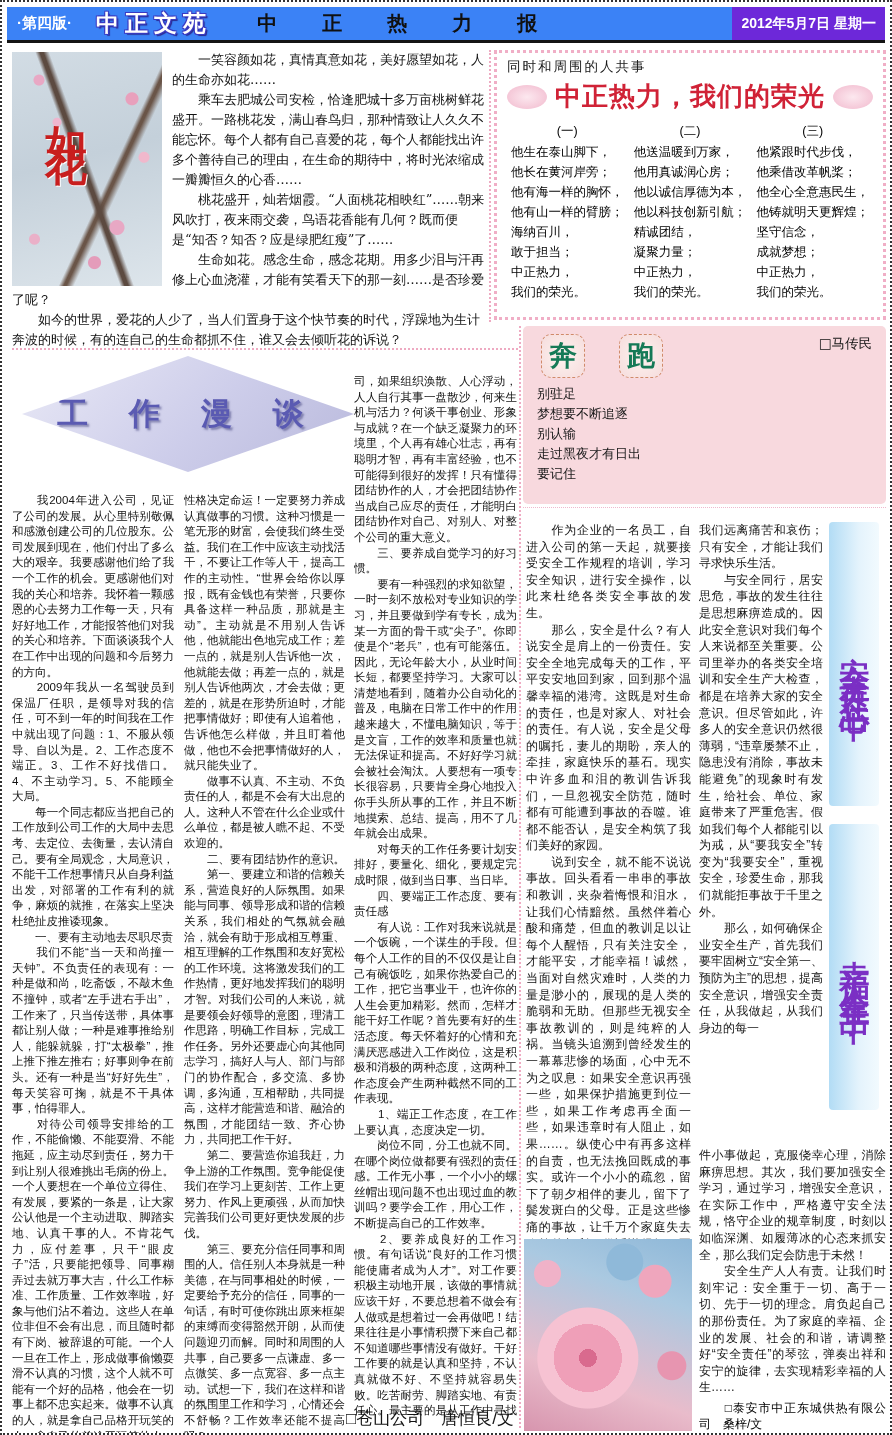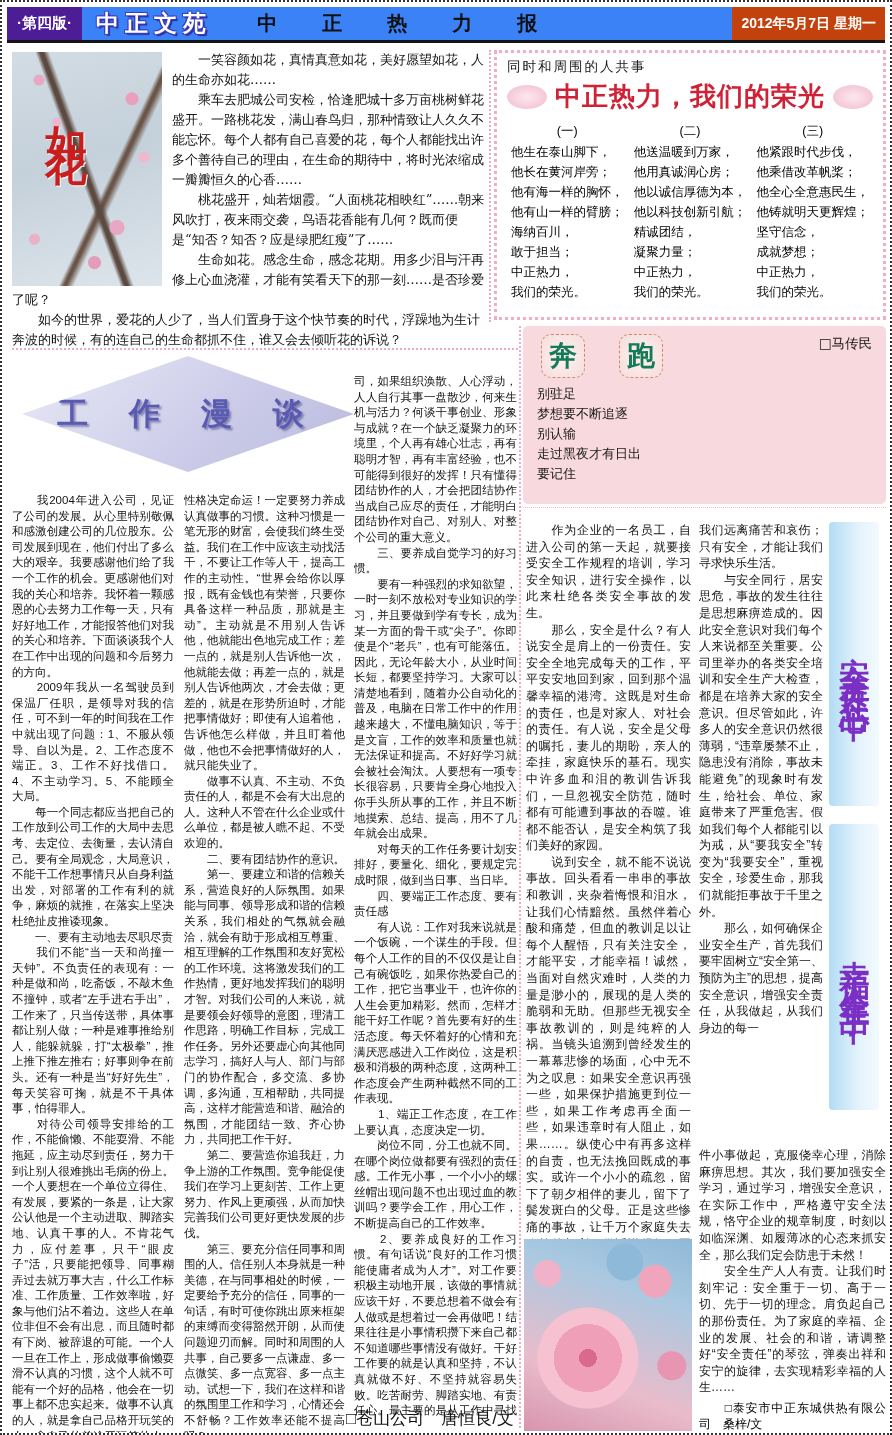--- a/index.html
+++ b/index.html
@@ -1,28 +1,28 @@
 <!DOCTYPE html>
 <html><head>
 <meta charset="utf-8">
 <style>
   html,body{margin:0;padding:0;background:#e8e8e8;font-family:"Liberation Sans",sans-serif;}
   .page{position:relative;width:892px;height:1435px;background:#ffffff;border:2px dotted #333;
         box-sizing:border-box;overflow:hidden;}
   
   .header{position:absolute;top:5px;left:5px;right:5px;height:36px;display:flex;align-items:stretch;
           border-bottom:3px solid #141414;box-sizing:border-box;}
-  .ed-box{background:#4c1d95;color:#fff;display:flex;align-items:center;padding:0 10px;
+  .ed-box{background:#3b82f6;color:#fff;display:flex;align-items:center;padding:0 10px;
           font-weight:bold;font-size:15px;white-space:nowrap;}
   .gray-bar{flex:1;background:#3b82f6;display:flex;align-items:center;position:relative;}
   .section-title{color:#fff;font-weight:bold;font-size:23px;letter-spacing:6px;margin-left:14px;
           text-shadow:1px 1px 0 #3a3ac2,-1px -1px 0 #3a3ac2,1px -1px 0 #3a3ac2,-1px 1px 0 #3a3ac2,2px 2px 1px #2a2a90;}
   .masthead{position:absolute;left:50%;transform:translateX(-50%);color:#101010;font-weight:bold;
           font-size:20px;letter-spacing:20px;font-family:"Liberation Serif",serif;white-space:nowrap;}
-  .date-box{background:#c2410c;color:#fff;display:flex;align-items:center;padding:0 9px;
+  .date-box{background:#6d28d9;color:#fff;display:flex;align-items:center;padding:0 9px;
           font-weight:bold;font-size:14px;white-space:nowrap;}
   
   .txtflow{white-space:pre-line;text-align:justify;color:#131313;margin-top:12px;}
   .byline{color:#131313;}
   
   .flower-essay{position:absolute;left:10px;top:48px;width:476px;height:296px;overflow:hidden;
           font-family:"DejaVu Serif",serif;font-size:13px;line-height:20px;}
   .flower-photo{float:left;width:150px;height:234px;margin:2px 10px 4px 0;position:relative;
     background:
       radial-gradient(circle at 18% 12%,#e8a8c4 0 5px,rgba(0,0,0,0) 6px),

